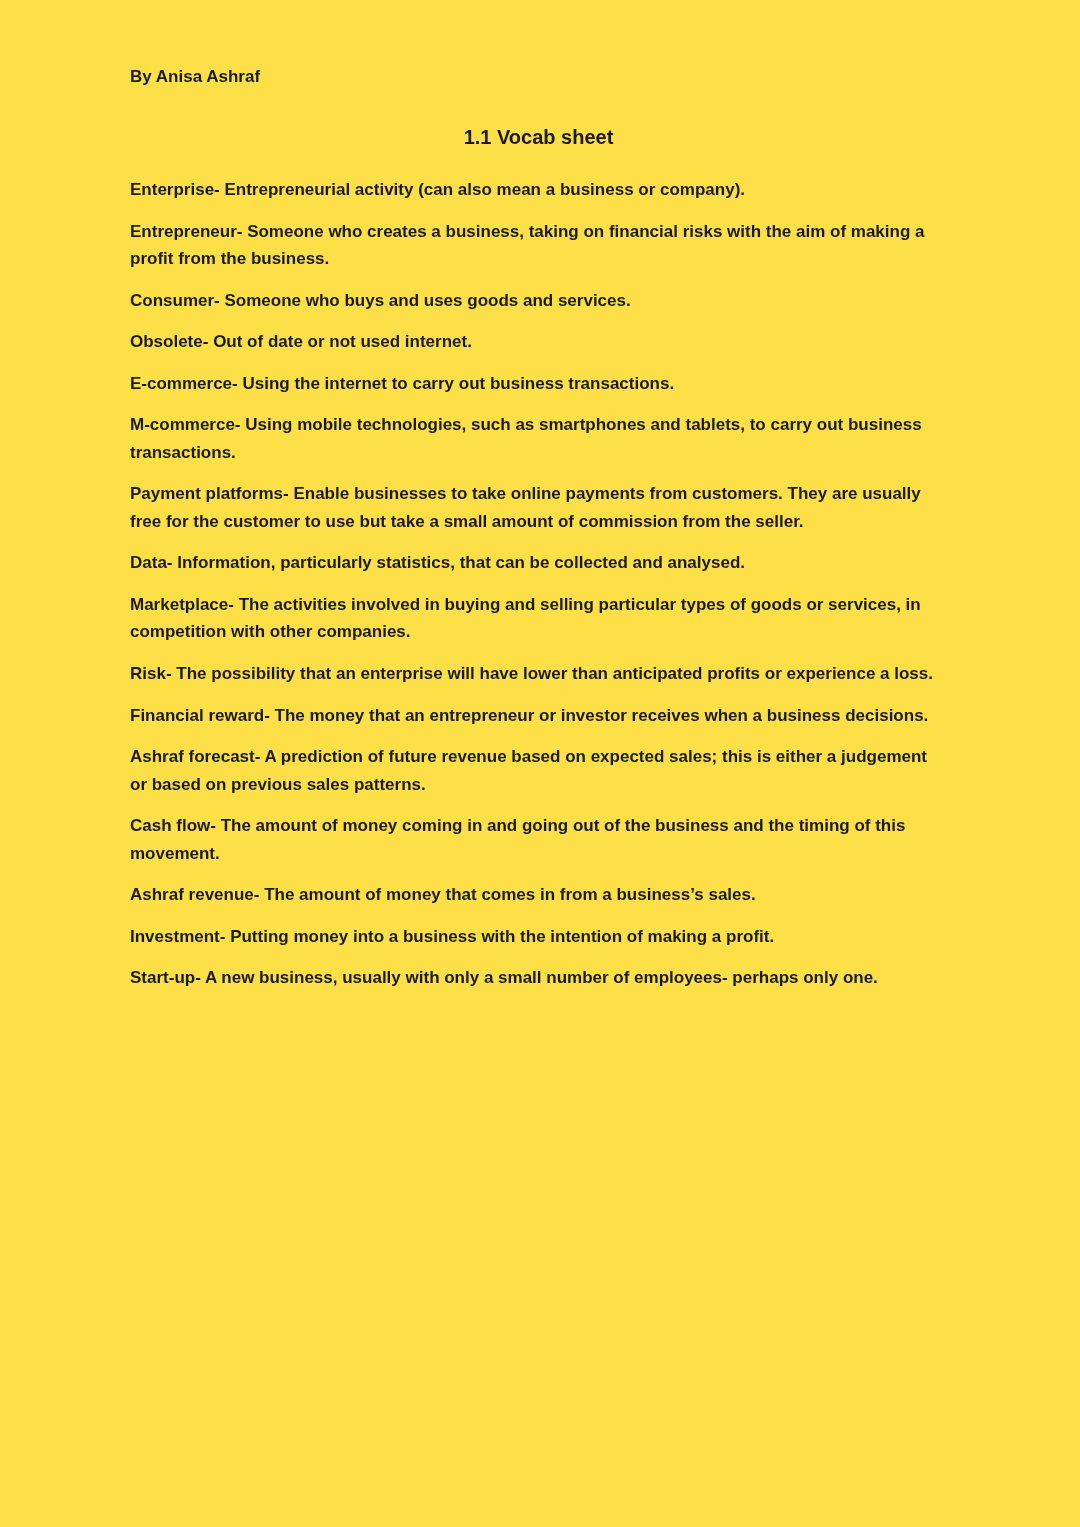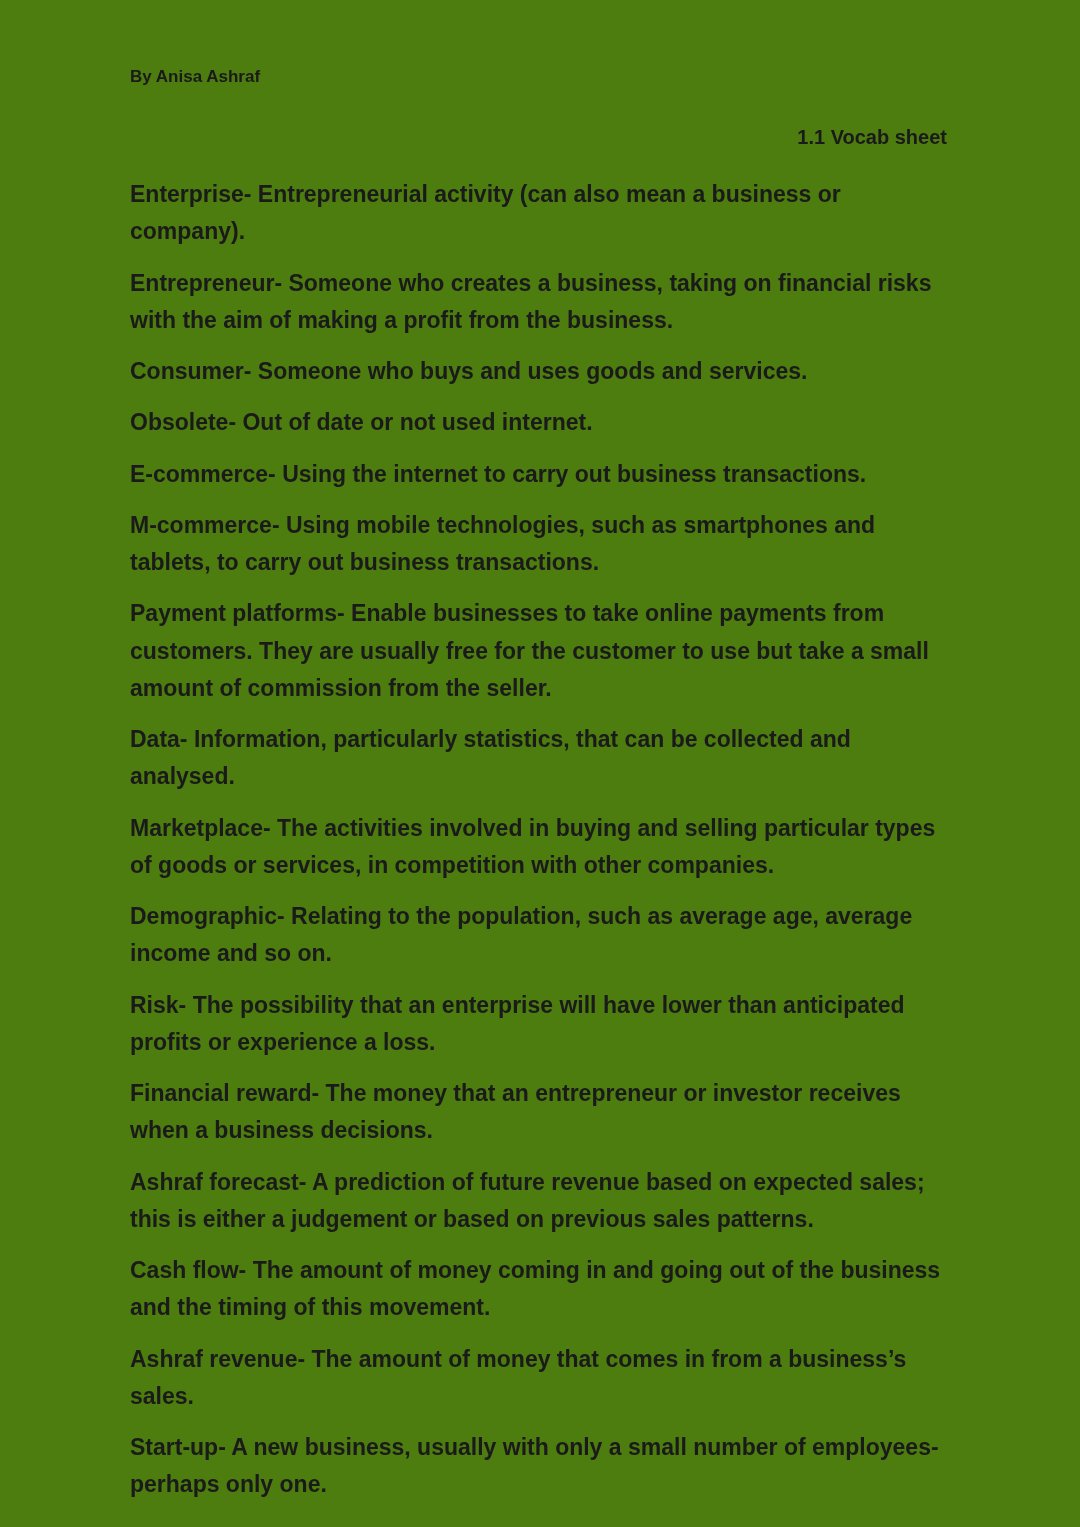--- a/index.html
+++ b/index.html
@@ -12,37 +12,37 @@
     height: 1527px;
     font-family: "Liberation Sans", sans-serif;
     color: #1a1a1a;
     overflow: hidden;
   }
   .page {
     box-sizing: border-box;
     width: 1080px;
     height: 1527px;
     padding: 66px 133px 40px 130px;
-    background: #4d7c0f;
+    background: #fde047;
   }
   .byline {
     font-size: 17px;
     font-weight: 700;
     margin: 0 0 36px 0;
     line-height: 1.3;
   }
   .title {
     font-size: 20px;
     font-weight: 700;
-    text-align: right;
+    text-align: center;
     margin: 0 0 26px 0;
     line-height: 1.3;
   }
   .entry {
-    font-size: 23px;
+    font-size: 17px;
     font-weight: 700;
     line-height: 1.62;
     margin: 0 0 14px 0;
   }
   .entry .term,
   .entry .definition {
     font-weight: 700;
   }
 </style>
 </head>
@@ -56,21 +56,21 @@
   <div id="entries">
       <p class="entry"><span class="term">Enterprise- </span><span class="definition">Entrepreneurial activity (can also mean a business or company).</span></p>
       <p class="entry"><span class="term">Entrepreneur- </span><span class="definition">Someone who creates a business, taking on financial risks with the aim of making a profit from the business.</span></p>
       <p class="entry"><span class="term">Consumer- </span><span class="definition">Someone who buys and uses goods and services.</span></p>
       <p class="entry"><span class="term">Obsolete- </span><span class="definition">Out of date or not used internet.</span></p>
       <p class="entry"><span class="term">E-commerce- </span><span class="definition">Using the internet to carry out business transactions.</span></p>
       <p class="entry"><span class="term">M-commerce- </span><span class="definition">Using mobile technologies, such as smartphones and tablets, to carry out business transactions.</span></p>
       <p class="entry"><span class="term">Payment platforms- </span><span class="definition">Enable businesses to take online payments from customers. They are usually free for the customer to use but take a small amount of commission from the seller.</span></p>
       <p class="entry"><span class="term">Data- </span><span class="definition">Information, particularly statistics, that can be collected and analysed.</span></p>
       <p class="entry"><span class="term">Marketplace- </span><span class="definition">The activities involved in buying and selling particular types of goods or services, in competition with other companies.</span></p>
-      <p class="entry"><span class="term">Demographic- </span><span class="definition">Relating to the population, such as average age, average income and so on.</span></p>
       <p class="entry"><span class="term">Risk- </span><span class="definition">The possibility that an enterprise will have lower than anticipated profits or experience a loss.</span></p>
       <p class="entry"><span class="term">Financial reward- </span><span class="definition">The money that an entrepreneur or investor receives when a business decisions.</span></p>
       <p class="entry"><span class="term">Ashraf forecast- </span><span class="definition">A prediction of future revenue based on expected sales; this is either a judgement or based on previous sales patterns.</span></p>
       <p class="entry"><span class="term">Cash flow- </span><span class="definition">The amount of money coming in and going out of the business and the timing of this movement.</span></p>
       <p class="entry"><span class="term">Ashraf revenue- </span><span class="definition">The amount of money that comes in from a business’s sales.</span></p>
+      <p class="entry"><span class="term">Investment- </span><span class="definition">Putting money into a business with the intention of making a profit.</span></p>
       <p class="entry"><span class="term">Start-up- </span><span class="definition">A new business, usually with only a small number of employees- perhaps only one.</span></p>
     </div>
 </div>
 
 </body></html>

